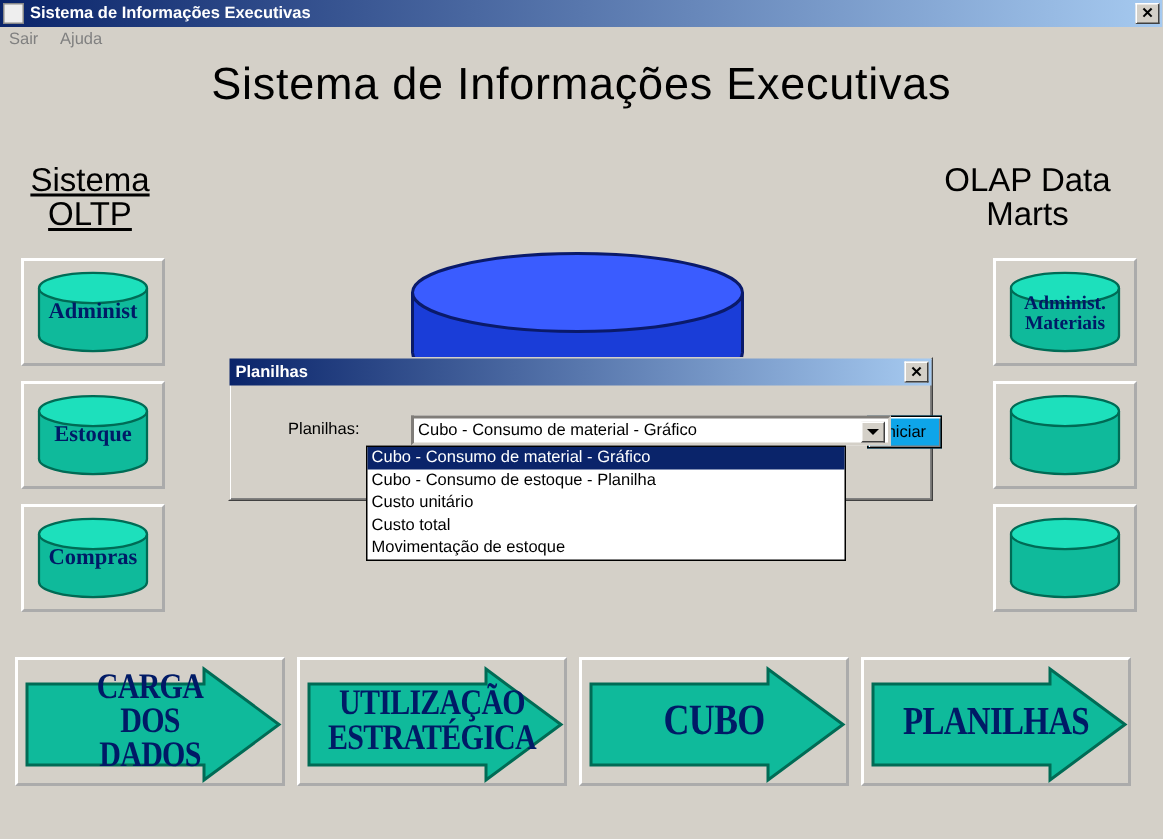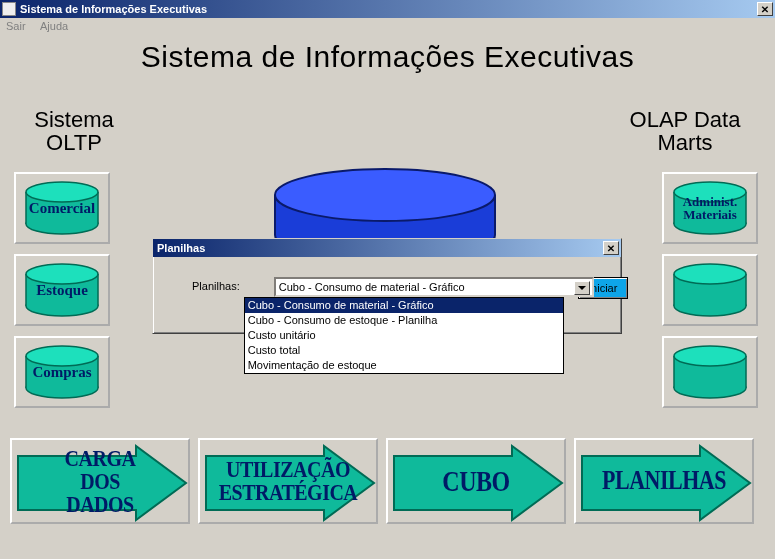--- a/index.html
+++ b/index.html
@@ -19,21 +19,21 @@
   color: #fff;
 }
 .titlebar-icon { width: 14px; height: 14px; background: #eee; border: 1px solid #888; margin-right: 4px; }
 .titlebar-text { flex: 1; font-weight: bold; font-size: 11px; }
 .tb-close { width: 16px; height: 14px; background: #d4d0c8; border: 1px solid #fff; border-right-color:#404040; border-bottom-color:#404040; display:flex; align-items:center; justify-content:center; font-family: Arial; font-size:10px; font-weight:bold; color:#000; }
 .menubar { height: 18px; padding: 2px 6px; color:#808080; font-size:11px; }
 .menubar span { margin-right: 12px; }
 .page-title { text-align:center; font-family: Arial; font-size: 30px; color:#000; margin-top: 4px; letter-spacing:0.5px; }
 
 .col-label { font-family: Arial; font-size: 22px; text-align:center; color:#000; line-height:1.05; position:absolute; }
-.col-left { top: 108px; left: 19px; width: 110px; }
+.col-left { top: 108px; left: 5px; width: 110px; text-decoration: underline; }
 .col-right { top: 108px; left: 620px; width: 130px; }
 
 .cyl-btn {
   position:absolute; width: 96px; height: 72px;
   background:#d4d0c8;
   border: 2px outset #fff;
   display:flex; align-items:center; justify-content:center;
   cursor:pointer;
 }
 .cyl-btn svg { width: 76px; height: 56px; }
@@ -155,21 +155,21 @@
     <g id="arrow">
       <polygon points="2,12 120,12 120,2 170,39 120,76 120,66 2,66" fill="#0fba9b" stroke="#006b55" stroke-width="2"></polygon>
     </g>
   </defs>
 </svg>
 
 <div class="cyl-btn" style="top:172px; left:14px">
   <svg>
       <use href="#cyl"></use>
     </svg>
-  <div class="cyl-label">Comercial</div>
+  <div class="cyl-label">Administ</div>
 </div>
 <div class="cyl-btn" style="top:254px; left:14px">
   <svg>
       <use href="#cyl"></use>
     </svg>
   <div class="cyl-label">Estoque</div>
 </div>
 <div class="cyl-btn" style="top:336px; left:14px">
   <svg>
       <use href="#cyl"></use>

